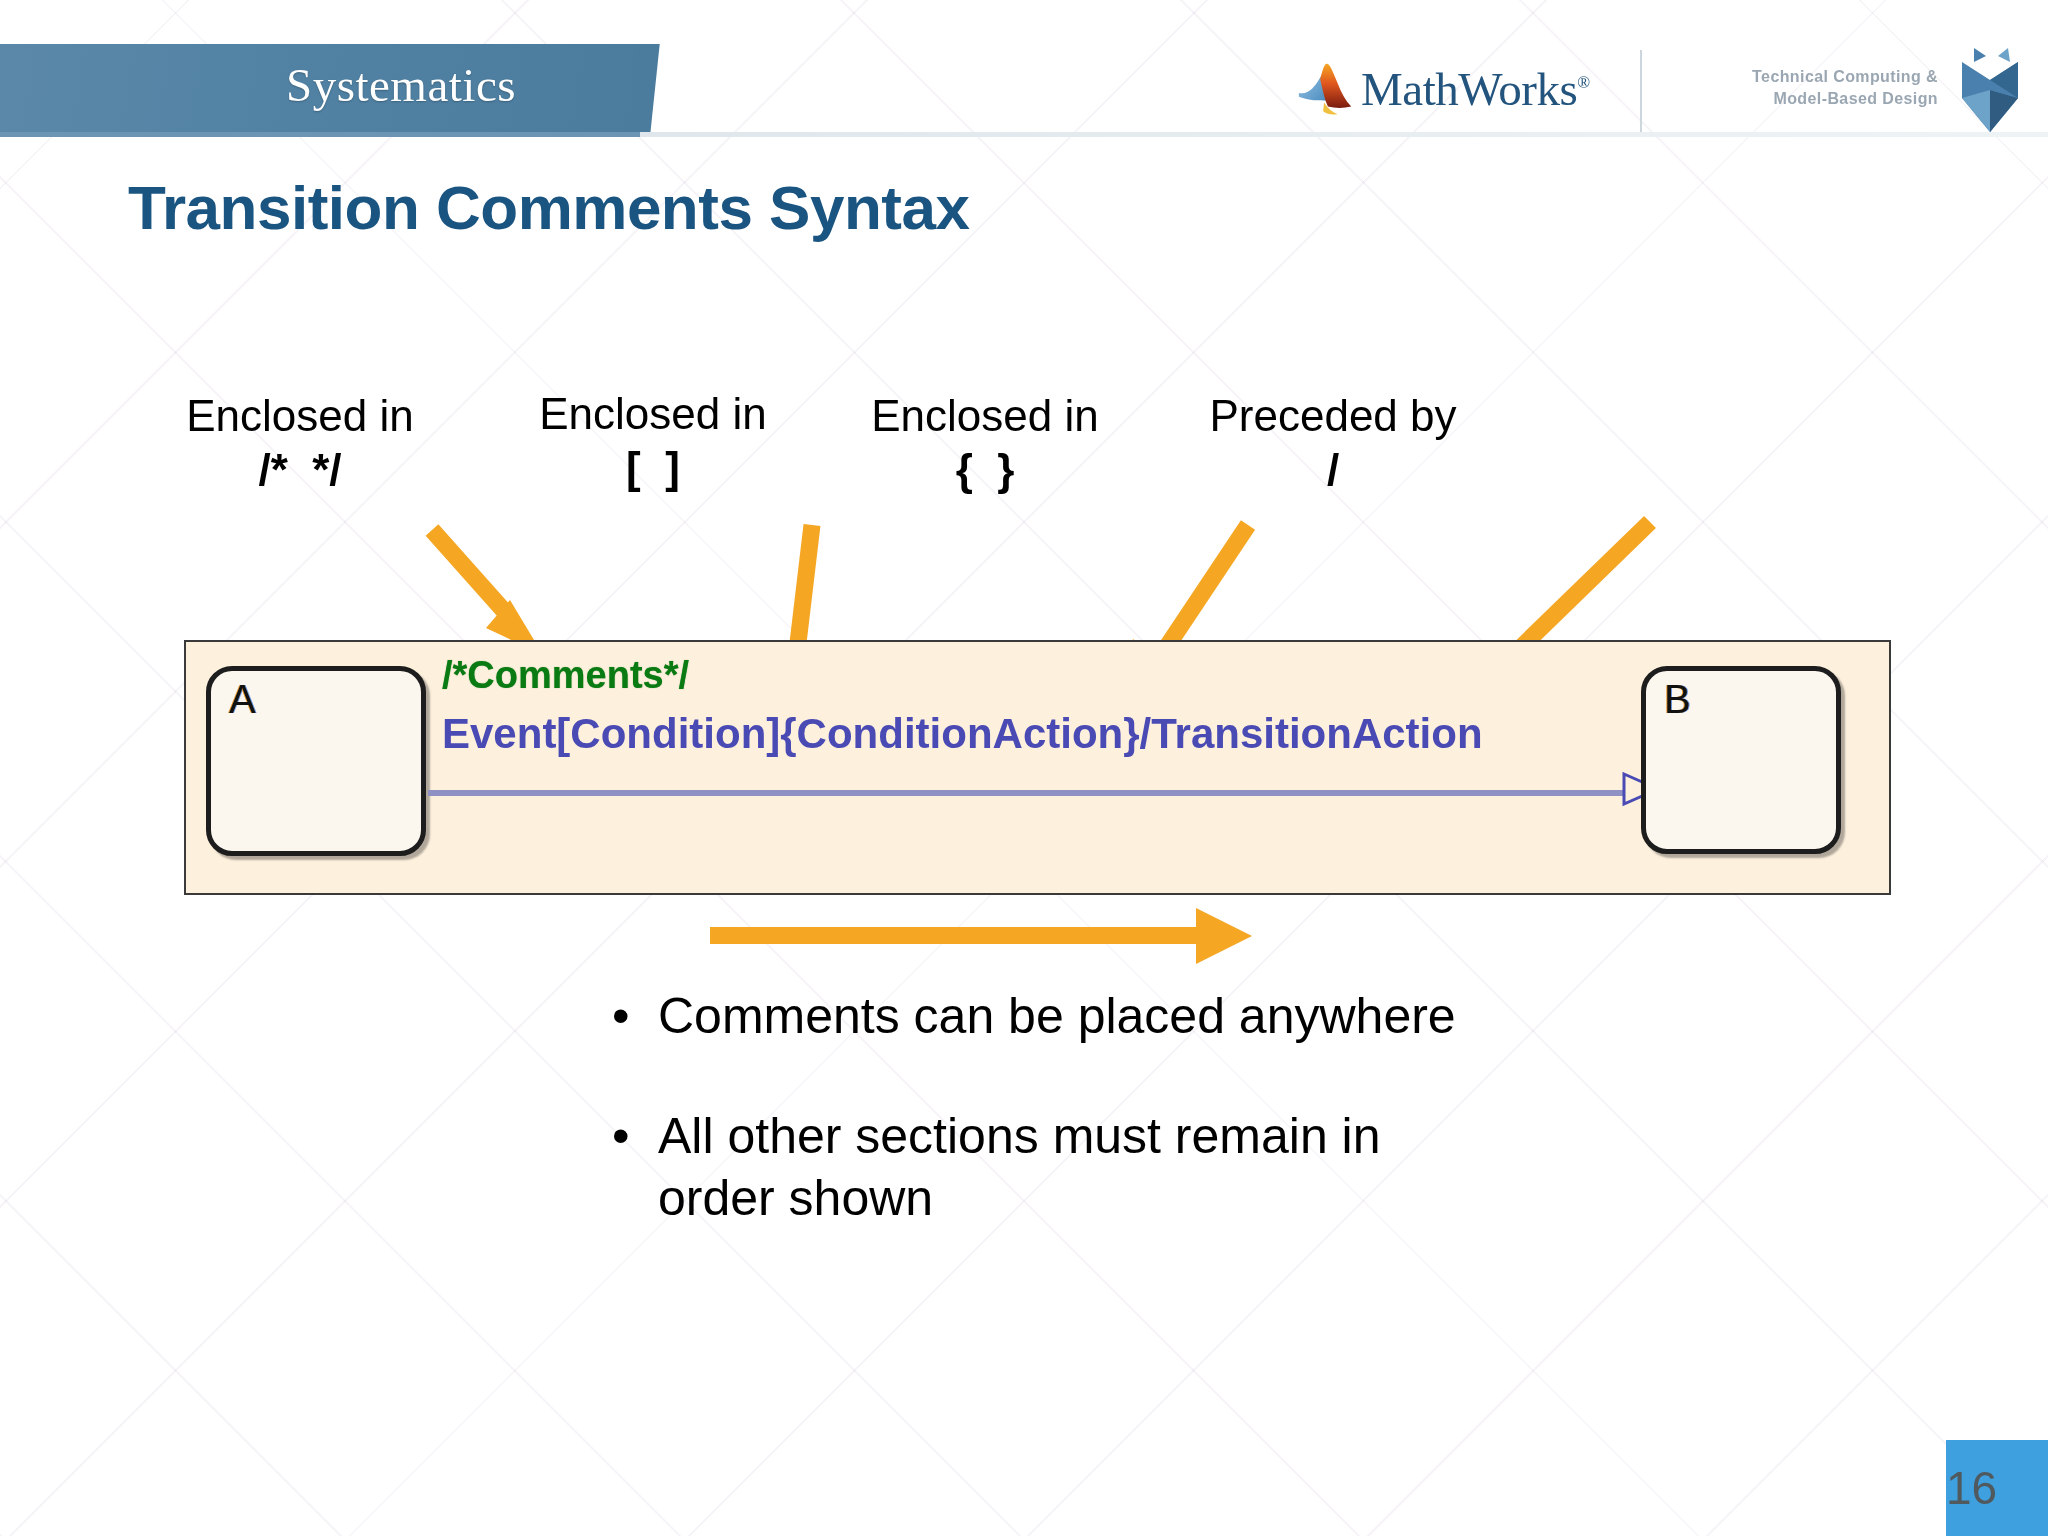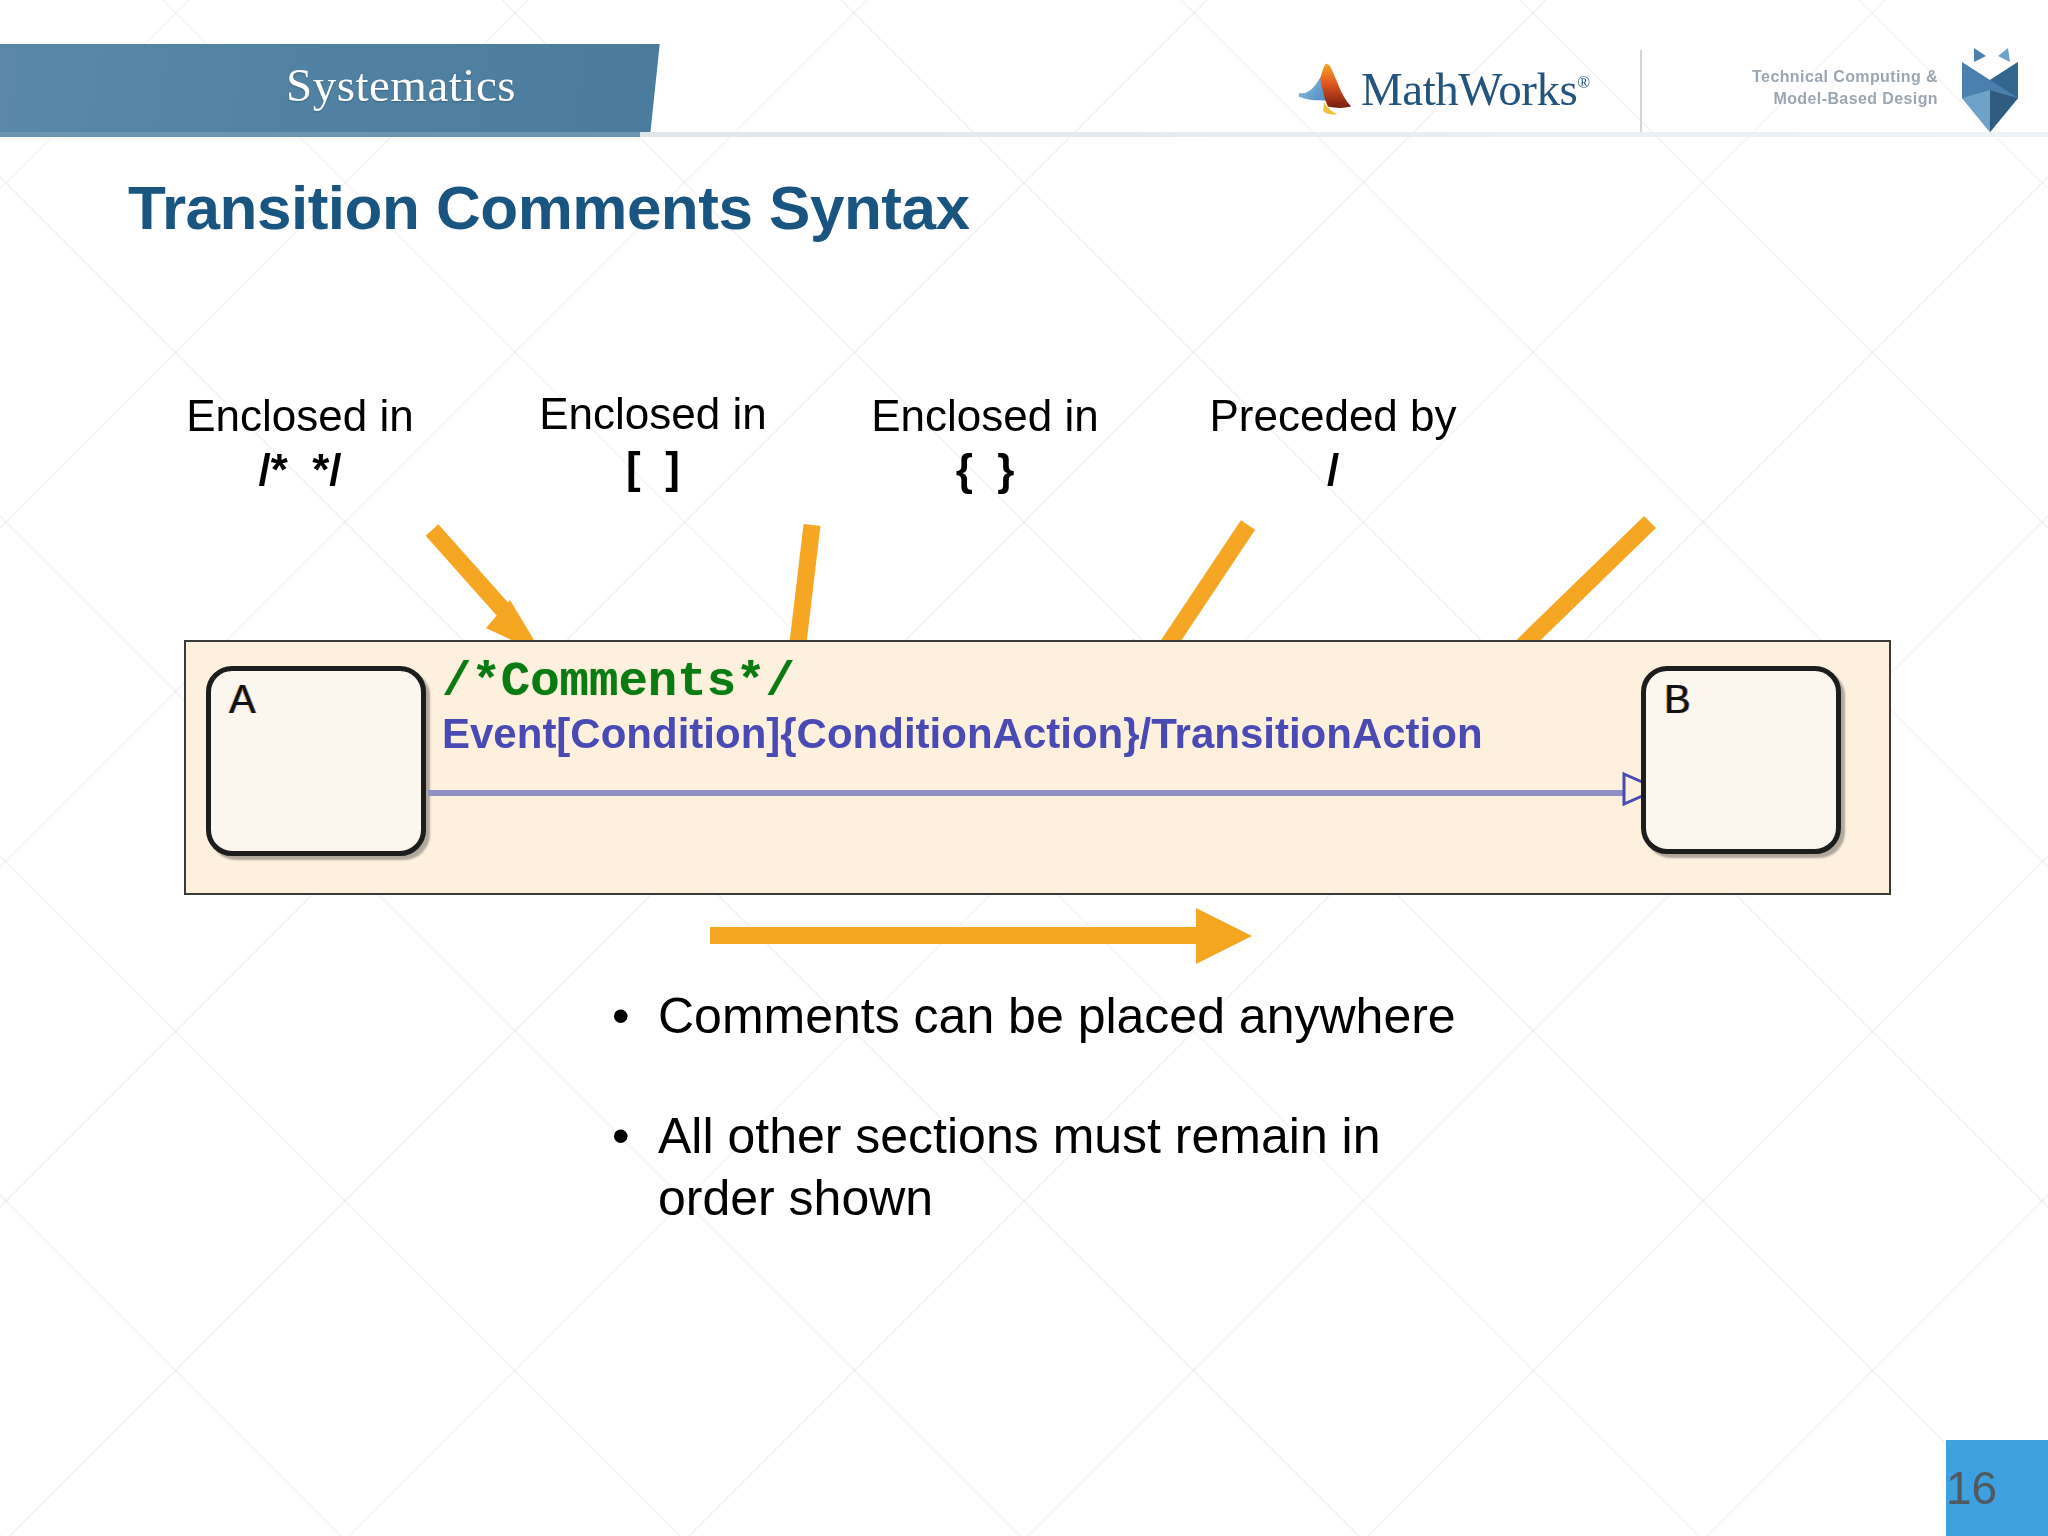--- a/index.html
+++ b/index.html
@@ -94,22 +94,22 @@
   }
   .state-label{
     position:absolute;left:18px;top:6px;
     font-size:40px;color:#111;
     text-shadow:-1px 0 0 rgba(230,140,20,.85), 1px 0 0 rgba(60,120,220,.75);
   }
   #stateA{left:20px;top:24px;width:220px;height:190px;}
   #stateB{left:1455px;top:24px;width:200px;height:188px;}
   #comments-text{
     position:absolute;left:256px;top:12px;
-    font-size:49px;color:#0a7a12;font-weight:bold;
-    font-family:Liberation Mono, monospace;
+    font-size:38px;color:#0a7a12;font-weight:bold;
+    font-family:Liberation Sans, sans-serif;
     white-space:nowrap;
     text-shadow:0 0 1px rgba(10,122,18,.6);
   }
   #transition-text{
     position:absolute;left:256px;top:68px;
     font-size:42px;color:#4a4ab4;font-weight:bold;
     white-space:nowrap;
   }
   #transition-line{
     position:absolute;left:242px;top:148px;width:1210px;height:6px;

